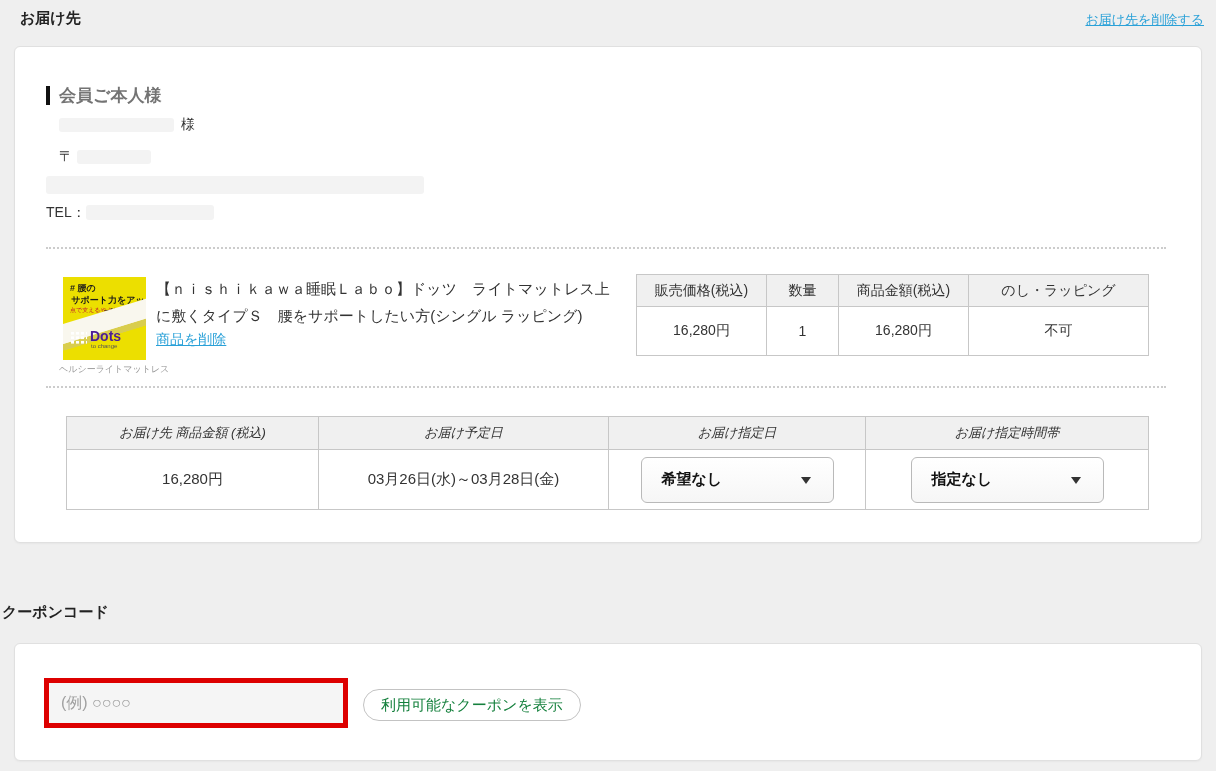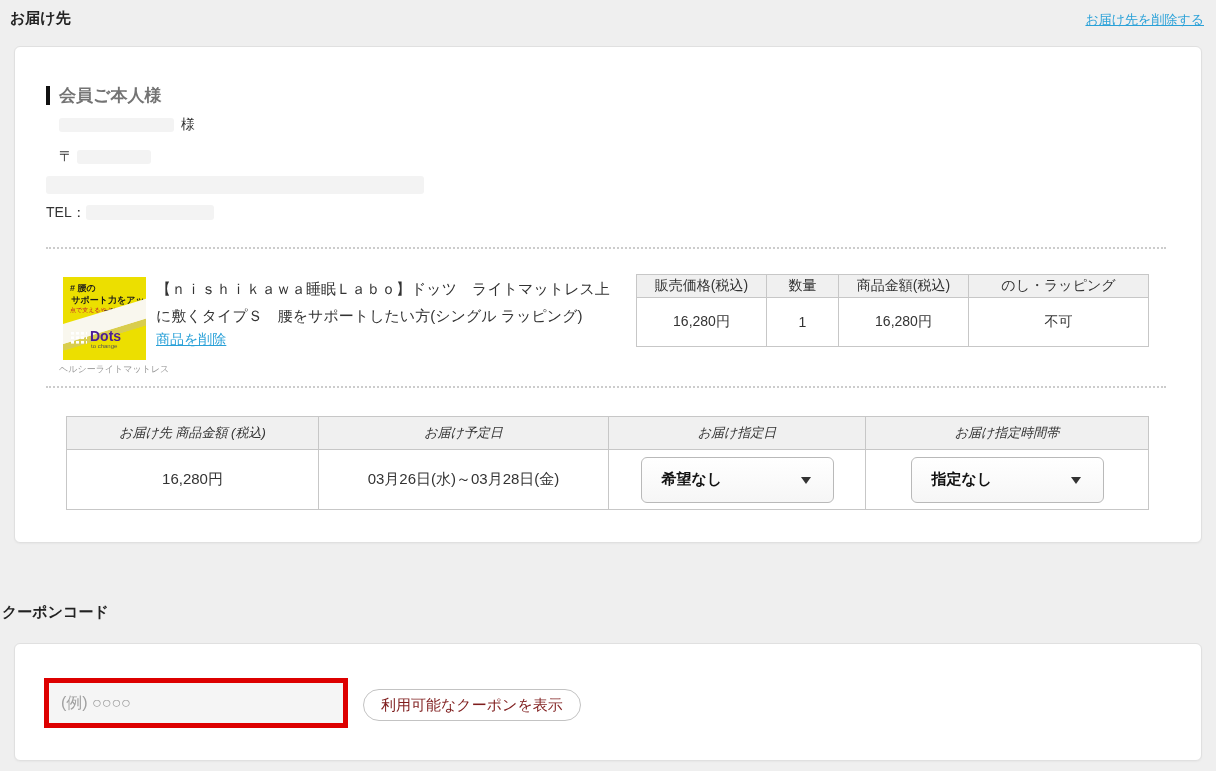--- a/index.html
+++ b/index.html
@@ -49,28 +49,28 @@
   .dropdown .val { position:absolute; left:20px; top:12px; font-size:15px; font-weight:bold; color:#111; }
   .dropdown .chev { position:absolute; right:22px; top:19px; width:0; height:0;
                     border-left:5px solid transparent; border-right:5px solid transparent; border-top:7px solid #333; }
 
   .coupon-head { font-size:15px; font-weight:bold; color:#222; }
   .hl-red { border:5px solid #dd0000; }
   .coupon-input { width:100%; height:100%; border:none; outline:none; background:#f5f5f5;
                   padding:0 12px; font-size:16px; color:#333; font-family:inherit; }
   .coupon-input::placeholder { color:#a0a0a0; }
   .pill-btn { height:32px; padding:0 17px; background:#fff; border:1px solid #c3c3c3; border-radius:16px;
-              font-size:15px; color:#7f1d1d; line-height:30px; cursor:pointer; font-family:inherit; }
+              font-size:15px; color:#15803d; line-height:30px; cursor:pointer; font-family:inherit; }
 </style>
 </head>
 <body>
 
 <div id="stage">
 
-  <div class="abs page-title" style="left:10px; top:9px;">お届け先</div>
+  <div class="abs page-title" style="left:20px; top:9px;">お届け先</div>
   <a class="abs link" style="top:11px; right:12px; font-size:13px;">お届け先を削除する</a>
 
   <div class="abs card" style="left:14px; top:46px; width:1188px; height:497px;">
 
     <div class="abs sec-head" style="left:31px; top:37px;">
       <span class="sec-bar"></span>
       <span class="sec-text">会員ご本人様</span>
     </div>
 
     <div class="abs blur" style="left:44px; top:71px; width:115px; height:14px;"></div>
@@ -101,21 +101,21 @@
     <a class="abs link" style="left:141px; top:284px; font-size:14px;">商品を削除</a>
 
     <table class="grid abs" style="left:621px; top:227px;">
       <colgroup>
           <col style="width:130px">
           <col style="width:72px">
           <col style="width:130px">
           <col style="width:180px">
         </colgroup>
       <tbody>
-          <tr style="height:23px; font-size:14px;">
+          <tr style="height:32px; font-size:14px;">
         <th>販売価格(税込)</th>
         <th>数量</th>
         <th>商品金額(税込)</th>
         <th>のし・ラッピング</th>
       </tr>
       <tr style="height:49px; font-size:14px;">
         <td>16,280円</td>
         <td>1</td>
         <td>16,280円</td>
         <td>不可</td>

